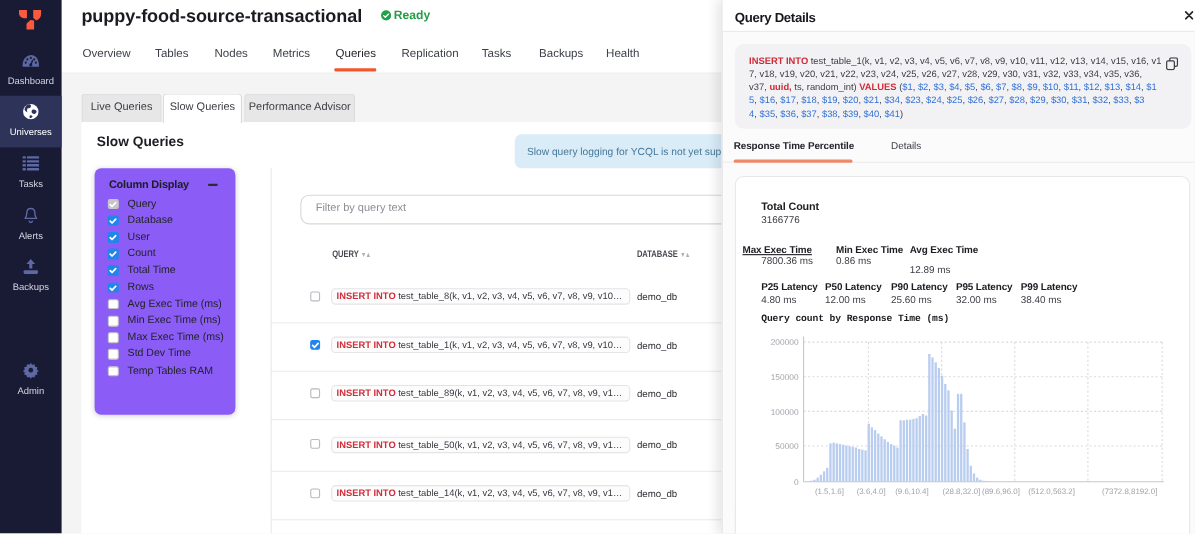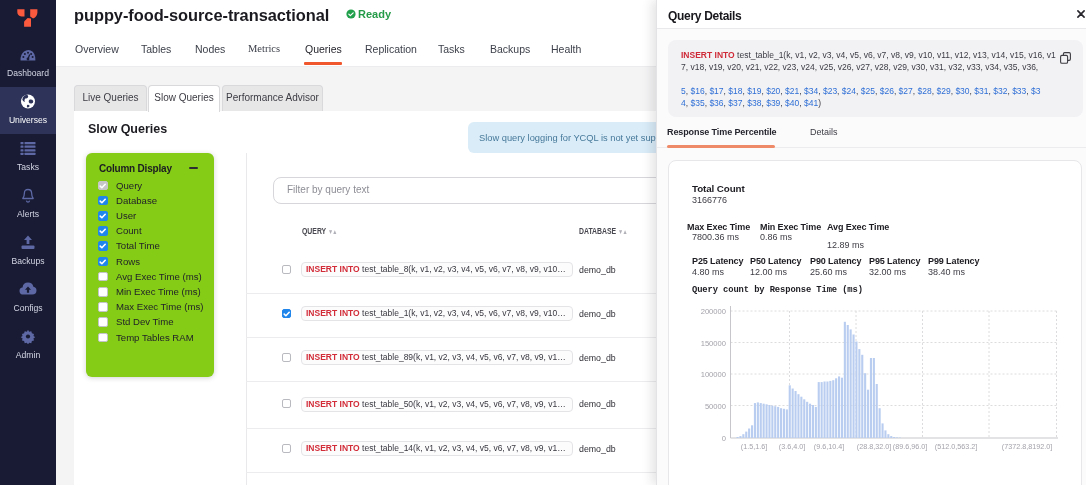--- a/index.html
+++ b/index.html
@@ -16,21 +16,21 @@
   
   #header { position:absolute; left:56px; top:0; width:1030px; height:67px; background:#ffffff; border-bottom:1px solid #ececee; }
   #title { position:absolute; left:18px; top:5.5px; font-size:16.4px; font-weight:700; color:#1a1a20; letter-spacing:-0.05px; }
   .nav-item { position:absolute; top:43px; font-size:10.5px; color:#3e414b; }
   
   .qtab { position:absolute; top:85px; height:25.5px; background:#e7e7e8; border:1px solid #d9d9db; border-bottom:none; border-radius:4px 4px 0 0; font-size:10px; color:#3c3c44; text-align:center; line-height:23px; z-index:2;}
   .qtab.active { background:#ffffff; height:26.5px; z-index:3; }
   
   #mainpanel { position:absolute; left:74px; top:110.5px; width:1012px; height:374.5px; background:#ffffff; }
   
-  #colcard { position:absolute; left:86px; top:153px; width:128px; height:224px; background:#84cc16; border-radius:6px; box-shadow:0 1px 5px rgba(56,56,66,0.22); z-index:2;}
+  #colcard { position:absolute; left:86px; top:153px; width:128px; height:224px; background:#8b5cf6; border-radius:6px; box-shadow:0 1px 5px rgba(56,56,66,0.22); z-index:2;}
   .ck-row { position:absolute; left:12px; height:10px; }
   .ck-box { position:absolute; left:0; top:0; width:9.5px; height:9.5px; border-radius:2px; border:1px solid #c3c3ca; background:#fff; }
   .ck-box.on { background:#2186eb; border-color:#2186eb; }
   .ck-box.dis { background:#c6c6c9; border-color:#c6c6c9; }
   .ck-lbl { position:absolute; left:18px; top:-1px; font-size:9.6px; color:#232329; white-space:nowrap; }
   
   .sep { position:absolute; left:246px; width:410px; height:1px; background:#ececee; }
   .pill { position:absolute; left:301px; width:272px; height:15px; border:1px solid #e4e4e7; background:#fcfcfd; border-radius:4px; font-size:8.5px; color:#37373f; line-height:13px; padding:0 4px; white-space:nowrap; overflow:hidden; text-overflow:ellipsis; }
   .pill b { color:#d22c38; font-weight:700; }
   .rowck { position:absolute; left:282px; width:9px; height:9px; border:1px solid #b9b9c0; border-radius:2px; background:#fff; }
@@ -99,47 +99,40 @@
       </svg>
     <div class="lbl">Alerts</div>
   </div>
   <div class="sb-item" style="top:228px;">
     <svg width="16" height="15" viewBox="0 0 16 15">
         <path d="M8 0.5 l4 4.4 h-2.6 v4.1 h-2.8 v-4.1 h-2.6 Z" fill="#5d68a4"></path>
         <rect x="1.5" y="10.6" width="13" height="3.4" rx="1" fill="#5d68a4"></rect>
       </svg>
     <div class="lbl">Backups</div>
   </div>
-  <div class="sb-item" style="top:275px;">
-    <svg width="18" height="13" viewBox="0 0 18 13">
-        <path d="M4.5 12.5 q-4 0 -4 -3.6 q0 -3 3 -3.4 q0.6 -5 5.5 -5 q4.4 0 5.4 4.2 q3.1 0.4 3.1 3.8 q0 4 -4.3 4 Z" fill="#5d68a4"></path>
-        <path d="M9 4.5 l3 3.2 h-1.9 v3 h-2.2 v-3 h-1.9 Z" fill="#181b33"></path>
-      </svg>
-    <div class="lbl">Configs</div>
-  </div>
   <div class="sb-item" style="top:322px;">
     <svg width="15" height="15" viewBox="0 0 15 15">
         <path d="M7.5 0.8 l1.1 1.9 2.2-0.5 0.6 2.1 2.1 0.6 -0.5 2.2 1.9 1.1 -1.9 1.1 0.5 2.2 -2.1 0.6 -0.6 2.1 -2.2 -0.5 -1.1 1.9 -1.1 -1.9 -2.2 0.5 -0.6 -2.1 -2.1 -0.6 0.5 -2.2 -1.9 -1.1 1.9 -1.1 -0.5 -2.2 2.1 -0.6 0.6 -2.1 2.2 0.5 Z" fill="#5d68a4"></path>
         <circle cx="7.5" cy="7.5" r="2.1" fill="#181b33"></circle>
       </svg>
     <div class="lbl">Admin</div>
   </div>
 </div>
 
 <div id="header">
   <div id="title">puppy-food-source-transactional</div>
   <svg class="abs" style="left:290px; top:9px;" width="10" height="10" viewBox="0 0 10 10">
       <circle cx="5" cy="5" r="4.6" fill="#21a04c"></circle>
       <path d="M2.8 5.2 l1.5 1.5 2.9 -2.9" stroke="#fff" stroke-width="1.2" fill="none" stroke-linecap="round" stroke-linejoin="round"></path>
     </svg>
   <div class="abs" style="left:302px; top:8px; font-size:11px; font-weight:700; color:#259b48;">Ready</div>
   <div class="nav-item" style="left:19px;">Overview</div>
   <div class="nav-item" style="left:85px;">Tables</div>
   <div class="nav-item" style="left:139px;">Nodes</div>
-  <div class="nav-item" style="left:192px;font-family:Liberation Serif, serif;">Metrics</div>
+  <div class="nav-item" style="left:192px;">Metrics</div>
   <div class="nav-item" style="left:249px; color:#26262e;">Queries</div>
   <div class="nav-item" style="left:309px;">Replication</div>
   <div class="nav-item" style="left:382px;">Tasks</div>
   <div class="nav-item" style="left:434px;">Backups</div>
   <div class="nav-item" style="left:495px;">Health</div>
   <div class="abs" style="left:248px; top:62px; width:38px; height:3px; background:#f1572c; border-radius:1px;"></div>
 </div>
 
 <div class="qtab" style="left:74px; width:73px;">Live Queries</div>
 <div class="qtab active" style="left:148px; width:72px;">Slow Queries</div>
@@ -262,34 +255,35 @@
       <path d="M1 1 L8 8 M8 1 L1 8" stroke="#26262c" stroke-width="1.8" stroke-linecap="round"></path>
     </svg>
 
   <div class="abs" style="left:11px; top:40px; width:415px; height:77px; background:#f2f2f4; border-radius:8px;"></div>
   <svg class="abs" style="left:403px; top:52px;" width="11" height="12" viewBox="0 0 11 12">
       <rect x="3.4" y="0.6" width="7" height="7.8" rx="1.3" fill="none" stroke="#3c3c42" stroke-width="1.1"></rect>
       <rect x="0.6" y="3.4" width="7" height="7.8" rx="1.3" fill="#f2f2f4" stroke="#3c3c42" stroke-width="1.1"></rect>
     </svg>
   <div class="sql" style="top:50px;"><b>INSERT INTO</b> test_table_1(k, v1, v2, v3, v4, v5, v6, v7, v8, v9, v10, v11, v12, v13, v14, v15, v16, v1</div>
   <div class="sql" style="top:62px;">7, v18, v19, v20, v21, v22, v23, v24, v25, v26, v27, v28, v29, v30, v31, v32, v33, v34, v35, v36,</div>
+  <div class="sql" style="top:74px;">v37, <b>uuid,</b> ts, random_int) <b>VALUES</b> (<i>$1</i>, <i>$2</i>, <i>$3</i>, <i>$4</i>, <i>$5</i>, <i>$6</i>, <i>$7</i>, <i>$8</i>, <i>$9</i>, <i>$10</i>, <i>$11</i>, <i>$12</i>, <i>$13</i>, <i>$14</i>, <i>$1</i></div>
   <div class="sql" style="top:86px;"><i>5</i>, <i>$16</i>, <i>$17</i>, <i>$18</i>, <i>$19</i>, <i>$20</i>, <i>$21</i>, <i>$34</i>, <i>$23</i>, <i>$24</i>, <i>$25</i>, <i>$26</i>, <i>$27</i>, <i>$28</i>, <i>$29</i>, <i>$30</i>, <i>$31</i>, <i>$32</i>, <i>$33</i>, <i>$3</i></div>
   <div class="sql" style="top:98px;"><i>4</i>, <i>$35</i>, <i>$36</i>, <i>$37</i>, <i>$38</i>, <i>$39</i>, <i>$40</i>, <i>$41</i>)</div>
 
   <div class="abs" style="left:10px; top:127px; font-size:9px; font-weight:700; color:#25252e; letter-spacing:-0.1px;">Response Time Percentile</div>
   <div class="abs" style="left:153px; top:127px; font-size:9px; color:#3c3c44;">Details</div>
   <div class="abs" style="left:0; top:147px; width:430px; height:1px; background:#ececee;"></div>
   <div class="abs" style="left:10px; top:145px; width:108px; height:3px; background:#ef8a68; border-radius:1.5px;"></div>
 
   <div class="abs" style="left:11px; top:160px; width:414px; height:340px; background:#ffffff; border:1px solid #e7e7ea; border-radius:8px;"></div>
 
   <div class="statlbl" style="left:35px; top:183px; font-size:9.8px;">Total Count</div>
   <div class="statval" style="left:35px; top:195px;">3166776</div>
 
-  <div class="statlbl" style="left:30px; top:222px;">Max Exec Time</div>
+  <div class="statlbl" style="left:18px; top:222px;text-decoration:underline;">Max Exec Time</div>
   <div class="statlbl" style="left:103px; top:222px;">Min Exec Time</div>
   <div class="statlbl" style="left:170px; top:222px;">Avg Exec Time</div>
   <div class="statval" style="left:35px; top:231.5px;">7800.36 ms</div>
   <div class="statval" style="left:103px; top:231.5px;">0.86 ms</div>
   <div class="statval" style="left:170px; top:240px;">12.89 ms</div>
 
   <div class="statlbl" style="left:35px; top:256px;">P25 Latency</div>
   <div class="statlbl" style="left:93px; top:256px;">P50 Latency</div>
   <div class="statlbl" style="left:153px; top:256px;">P90 Latency</div>
   <div class="statlbl" style="left:212px; top:256px;">P95 Latency</div>

